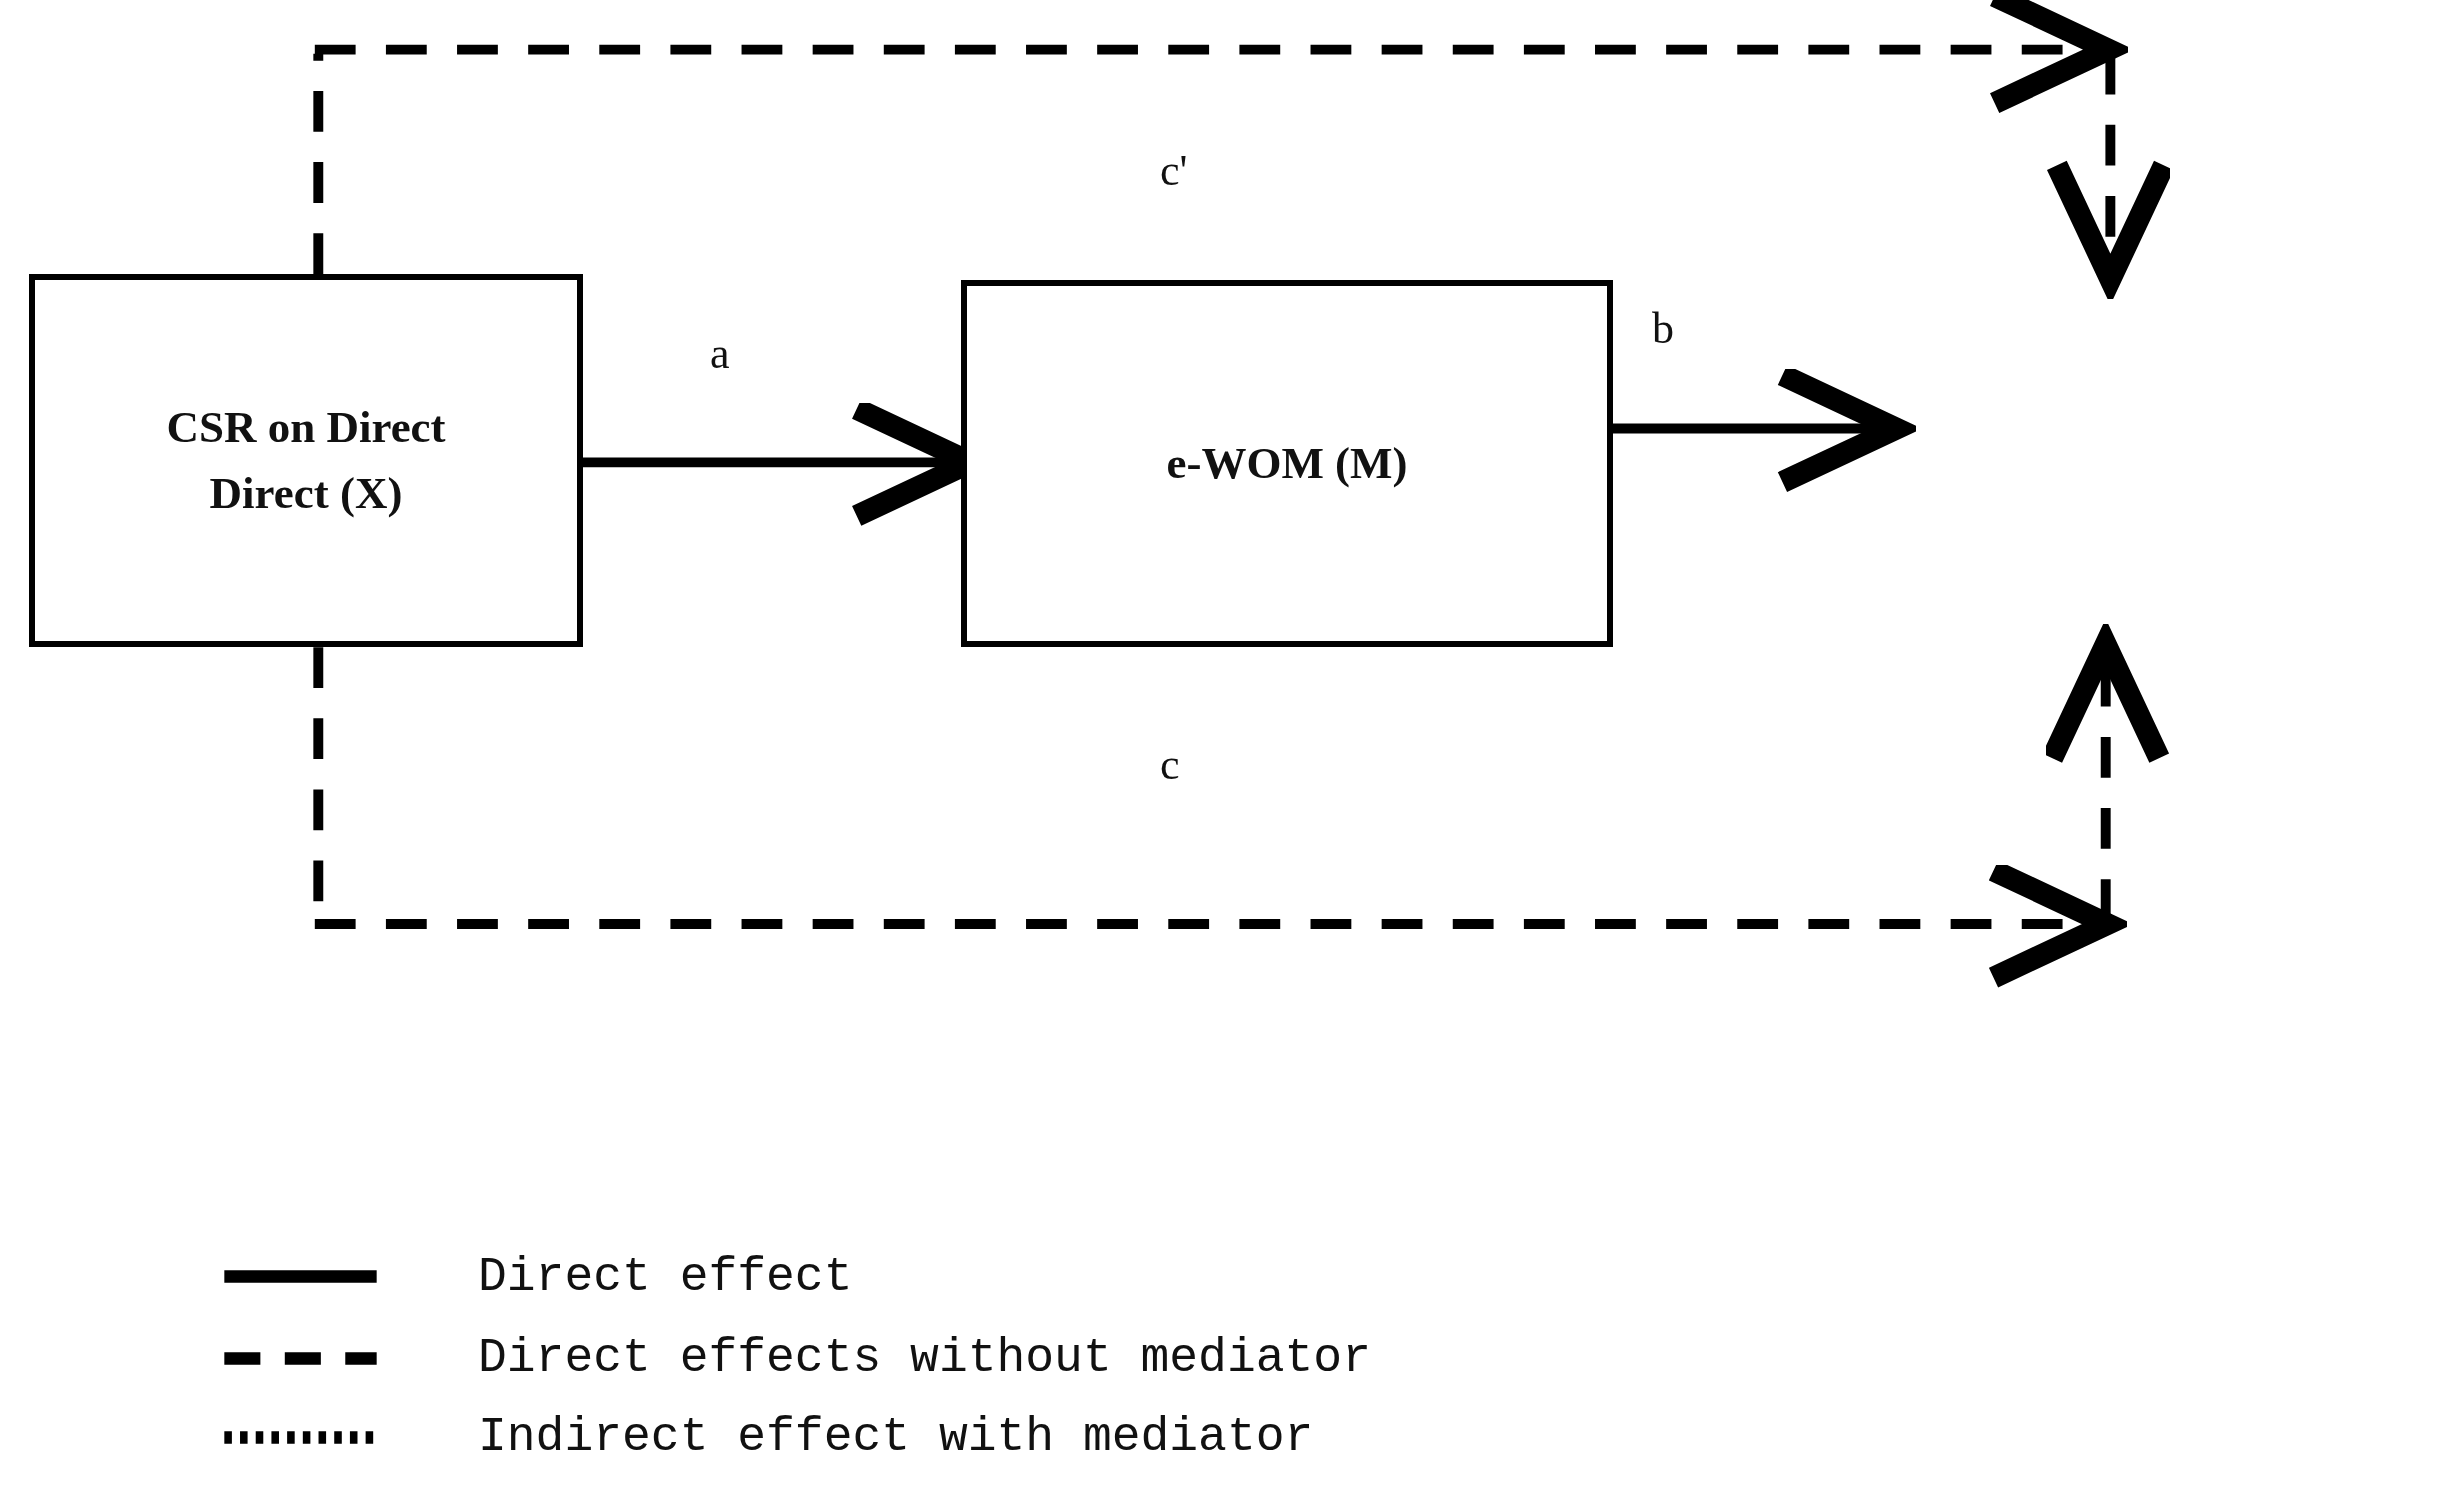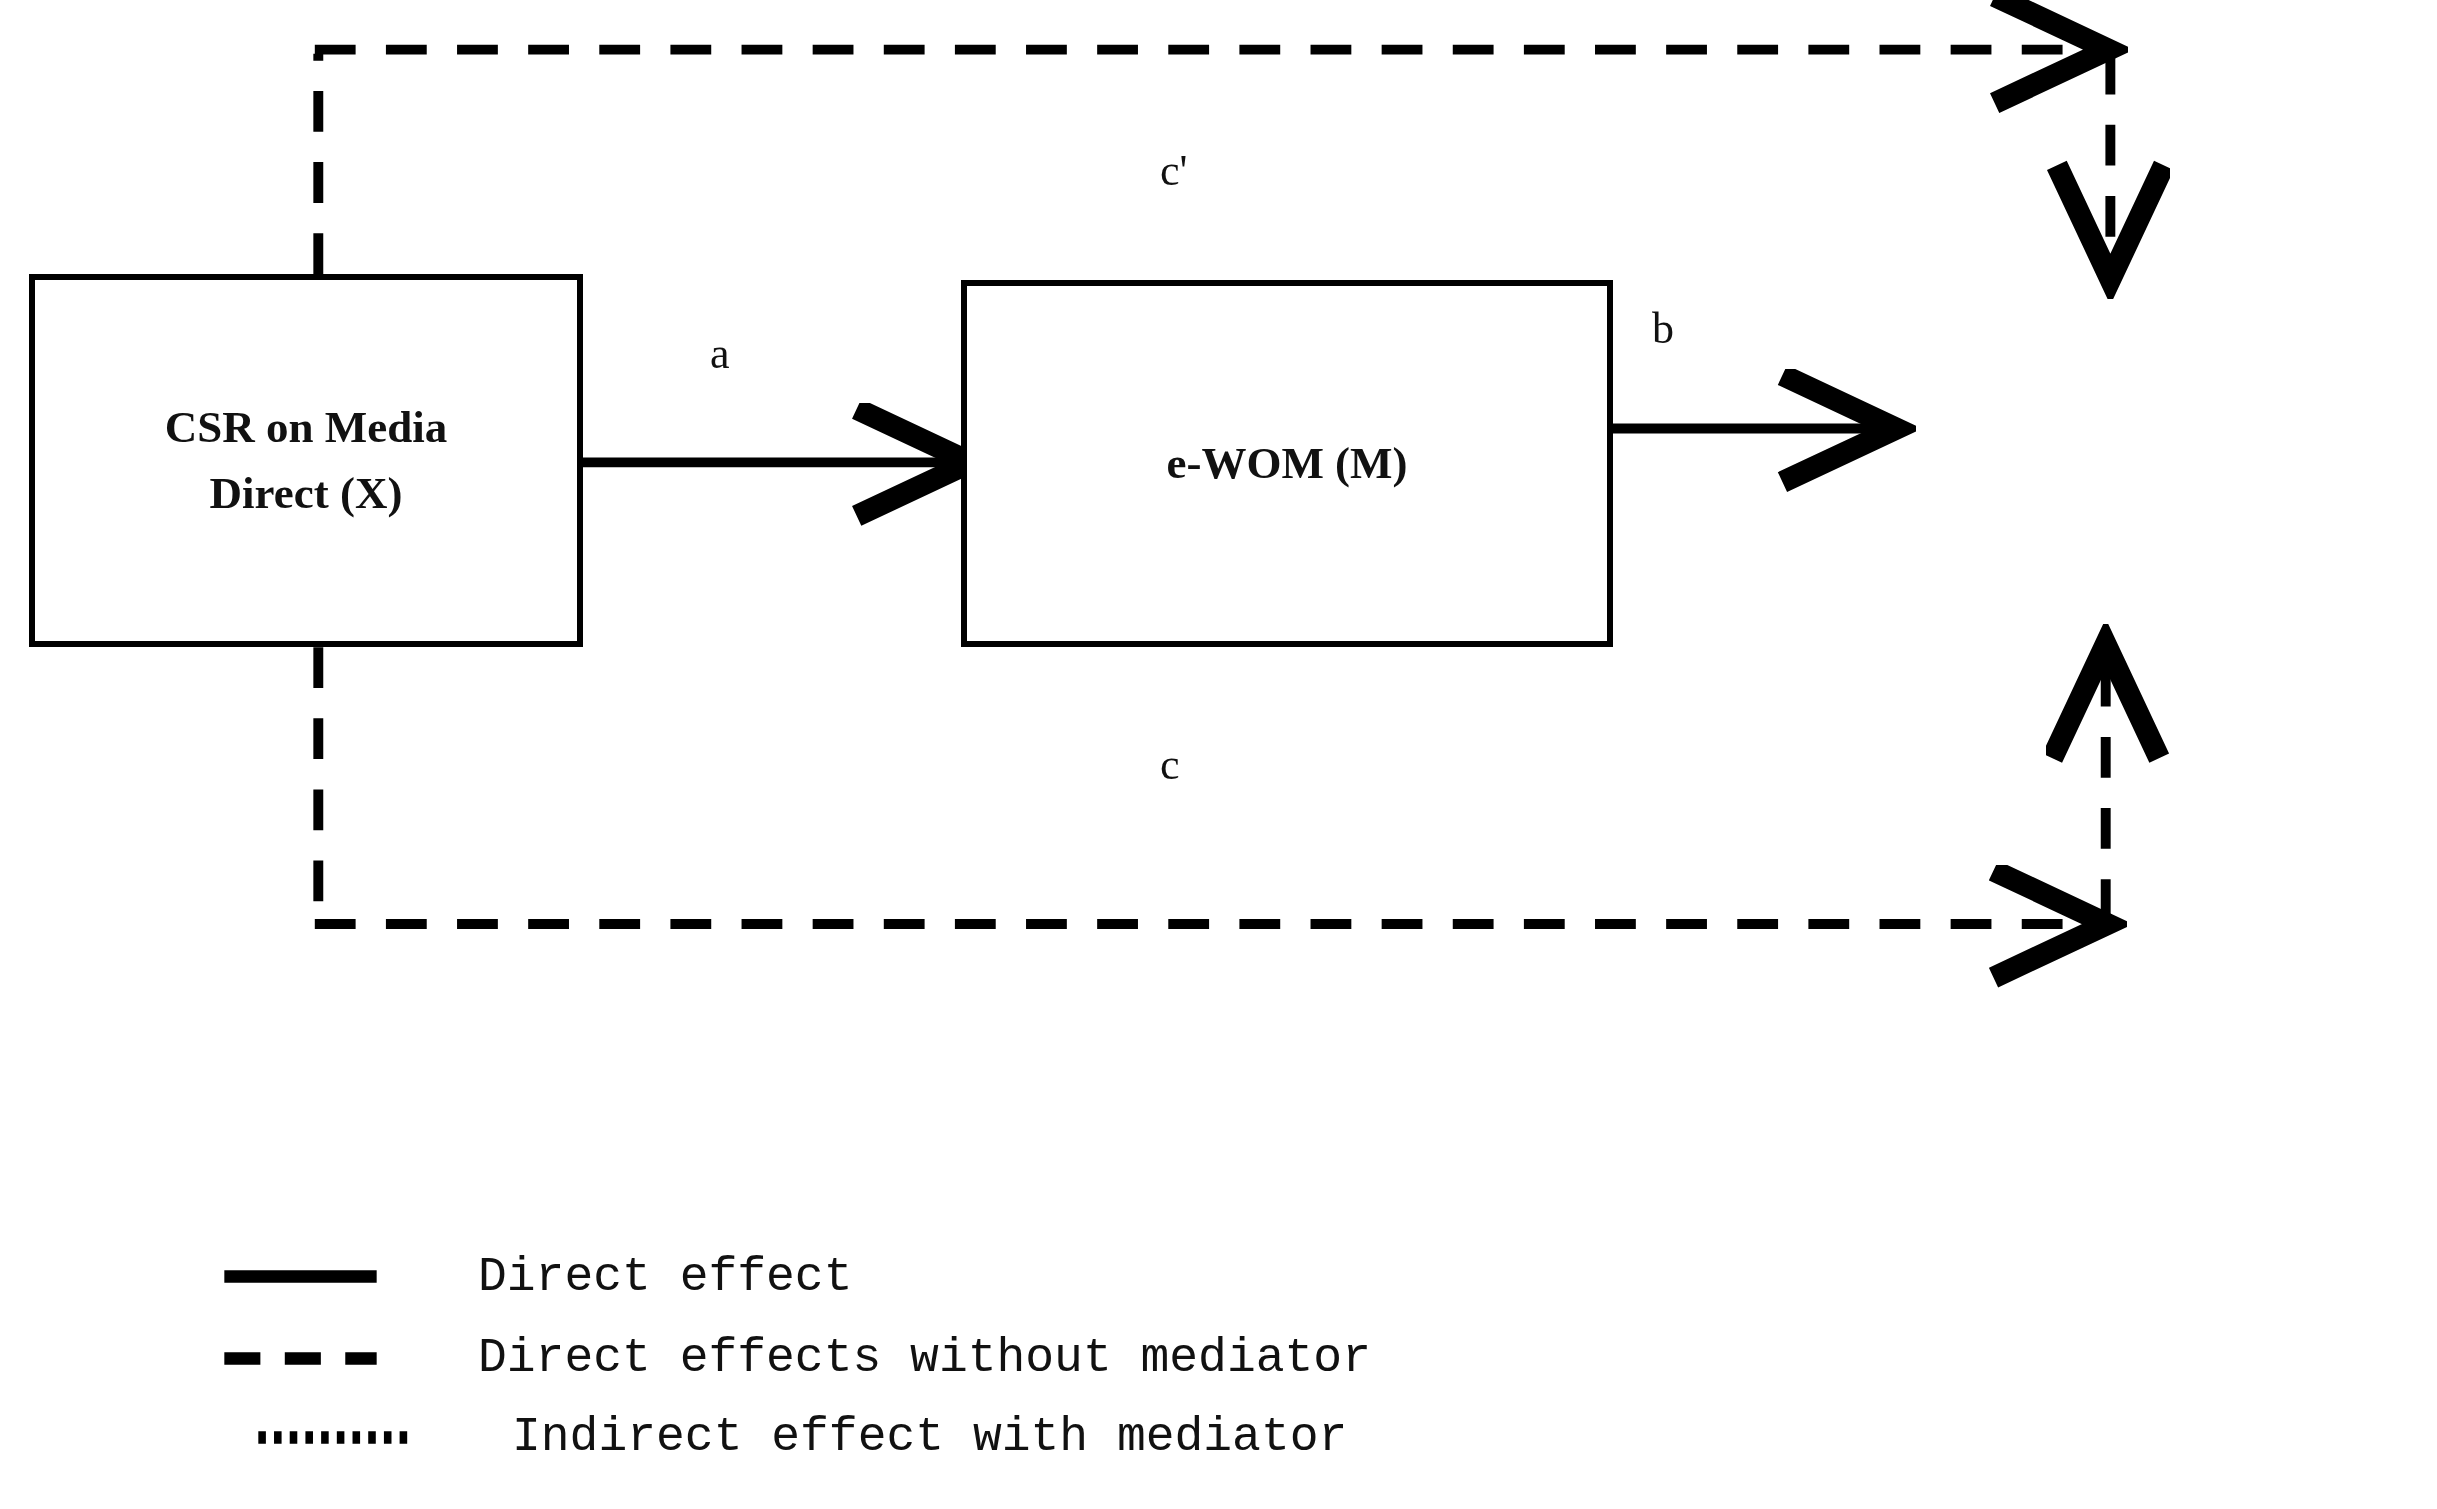--- a/index.html
+++ b/index.html
@@ -100,21 +100,21 @@
     <line x1="546" y1="470" x2="546" y2="92" stroke="#000000" stroke-width="17" stroke-dasharray="70 52" stroke-linecap="butt"></line>
     <line x1="540" y1="85" x2="3600" y2="85" stroke="#000000" stroke-width="17" stroke-dasharray="70 52" stroke-linecap="butt" marker-end="url(#arrow-right)"></line>
     <line x1="3620" y1="92" x2="3620" y2="462" stroke="#000000" stroke-width="17" stroke-dasharray="70 52" stroke-linecap="butt" marker-end="url(#arrow-down)"></line>
 
     <line x1="546" y1="1110" x2="546" y2="1578" stroke="#000000" stroke-width="17" stroke-dasharray="70 52" stroke-linecap="butt"></line>
     <line x1="540" y1="1585" x2="3598" y2="1585" stroke="#000000" stroke-width="17" stroke-dasharray="70 52" stroke-linecap="butt" marker-end="url(#arrow-right)"></line>
     <line x1="3612" y1="1578" x2="3612" y2="1122" stroke="#000000" stroke-width="17" stroke-dasharray="70 52" stroke-linecap="butt" marker-end="url(#arrow-down)"></line>
   </svg>
 
   <div class="node-box" style="left:29px; top:274px; width:554px; height:373px;">
-    <div class="node-label-line">CSR on Media</div>
+    <div class="node-label-line">CSR on Direct</div>
     <div class="node-label-line">Direct (X)</div>
   </div>
 
   <div class="node-box" style="left:961px; top:280px; width:652px; height:367px;">
     <div class="node-label-line">e-WOM (M)</div>
   </div>
 
 
   <div class="path-label" style="left:710px; top:328px;">a</div>
 
@@ -133,21 +133,21 @@
       <span class="legend-text">Direct effect</span>
     </div>
 
     <div class="legend-row" style="left:0; top:87px;">
       <svg class="legend-swatch" viewBox="0 0 270 40" xmlns="http://www.w3.org/2000/svg" preserveAspectRatio="none">
         <line x1="4" y1="20" x2="266" y2="20" stroke="#000000" stroke-width="22" stroke-dasharray="62 42" stroke-linecap="butt"></line>
       </svg>
       <span class="legend-text">Direct effects without mediator</span>
     </div>
 
-    <div class="legend-row" style="left:18px; top:166px;padding-left:16px;">
+    <div class="legend-row" style="left:0; top:166px;">
       <svg class="legend-swatch" viewBox="0 0 270 40" xmlns="http://www.w3.org/2000/svg" preserveAspectRatio="none">
         <line x1="4" y1="20" x2="266" y2="20" stroke="#000000" stroke-width="22" stroke-dasharray="13 14" stroke-linecap="butt"></line>
       </svg>
       <span class="legend-text">Indirect effect with mediator</span>
     </div>
 
   </div>
 
 </div>
 

